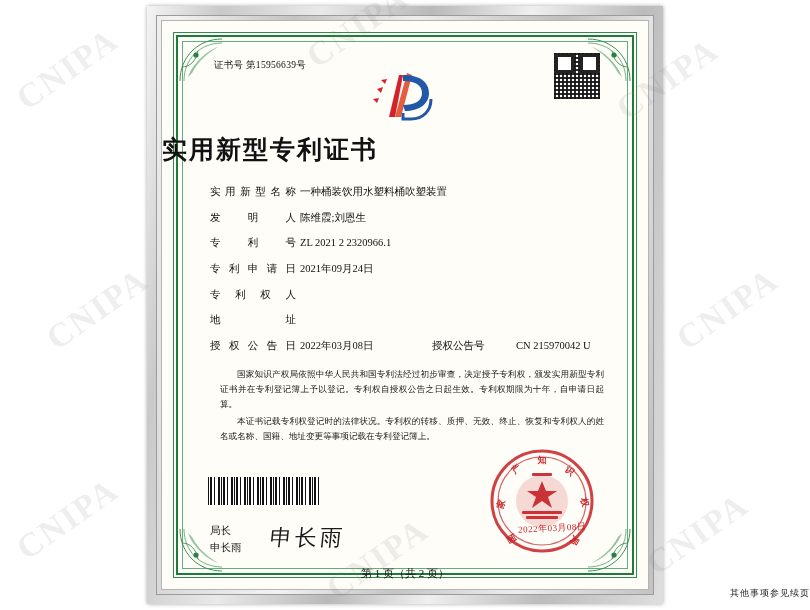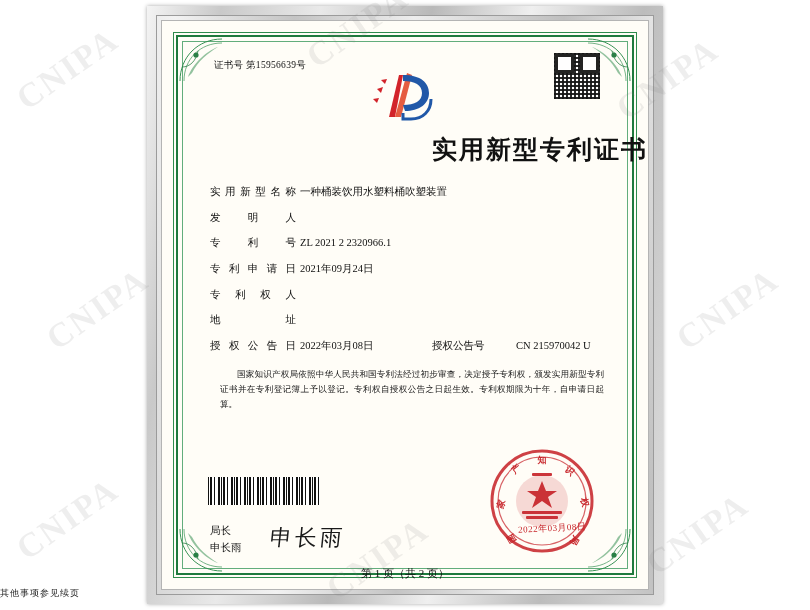--- a/index.html
+++ b/index.html
@@ -113,21 +113,21 @@
   .logo {
     position: absolute;
     left: 50%; top: 48px;
     transform: translateX(-50%);
     width: 92px; height: 54px;
   }
 
   .title {
     position: absolute;
     left: 0; right: 0; top: 112px;
-    text-align: right;
+    text-align: left;
     font-size: 25px;
     font-weight: bold;
     letter-spacing: 2px;
     color: #111;
     font-family: "Liberation Serif", serif;
   }
 
   
   .fields {
     position: absolute;
@@ -221,21 +221,21 @@
     left: 0; right: 0; bottom: 8px;
     text-align: center;
     font-size: 11px;
     color: #111;
     font-family: "Liberation Serif", serif;
   }
 
   .footer-note {
     position: absolute;
     left: 0; right: 0; bottom: 10px;
-    text-align: left;
+    text-align: right;
     font-size: 9px;
     color: #1a1a1a;
     font-family: "Liberation Serif", serif;
     letter-spacing: 1px;
     z-index: 20;
   }
 </style>
 </head>
 <body>
 
@@ -316,20 +316,21 @@
             </div>
           <div class="f-value">一种桶装饮用水塑料桶吹塑装置</div>
         </div>
 
         <div class="field-row">
           <div class="f-label">
               <span>发</span>
               <span>明</span>
               <span>人</span>
             </div>
+          <div class="f-value">陈维霞;刘恩生</div>
         </div>
 
         <div class="field-row">
           <div class="f-label">
               <span>专</span>
               <span>利</span>
               <span>号</span>
             </div>
           <div class="f-value">ZL 2021 2 2320966.1</div>
         </div>
@@ -371,20 +372,21 @@
             </div>
           <div style="flex:0 0 120px;padding-left:4px;">2022年03月08日</div>
           <div class="f-col2-label"><span>授</span><span>权</span><span>公</span><span>告</span><span>号</span></div>
           <div style="flex:1 1 auto;padding-left:6px;">CN 215970042 U</div>
         </div>
 
       </div>
 
       <div class="para">
         <p>国家知识产权局依照中华人民共和国专利法经过初步审查，决定授予专利权，颁发实用新型专利证书并在专利登记簿上予以登记。专利权自授权公告之日起生效。专利权期限为十年，自申请日起算。</p>
+        <p>本证书记载专利权登记时的法律状况。专利权的转移、质押、无效、终止、恢复和专利权人的姓名或名称、国籍、地址变更等事项记载在专利登记簿上。</p>
       </div>
 
       <div class="barcode"></div>
 
       <div class="sign-block">
         <div>局长</div>
         <div>申长雨</div>
       </div>
       <div class="signature">申长雨</div>
 

